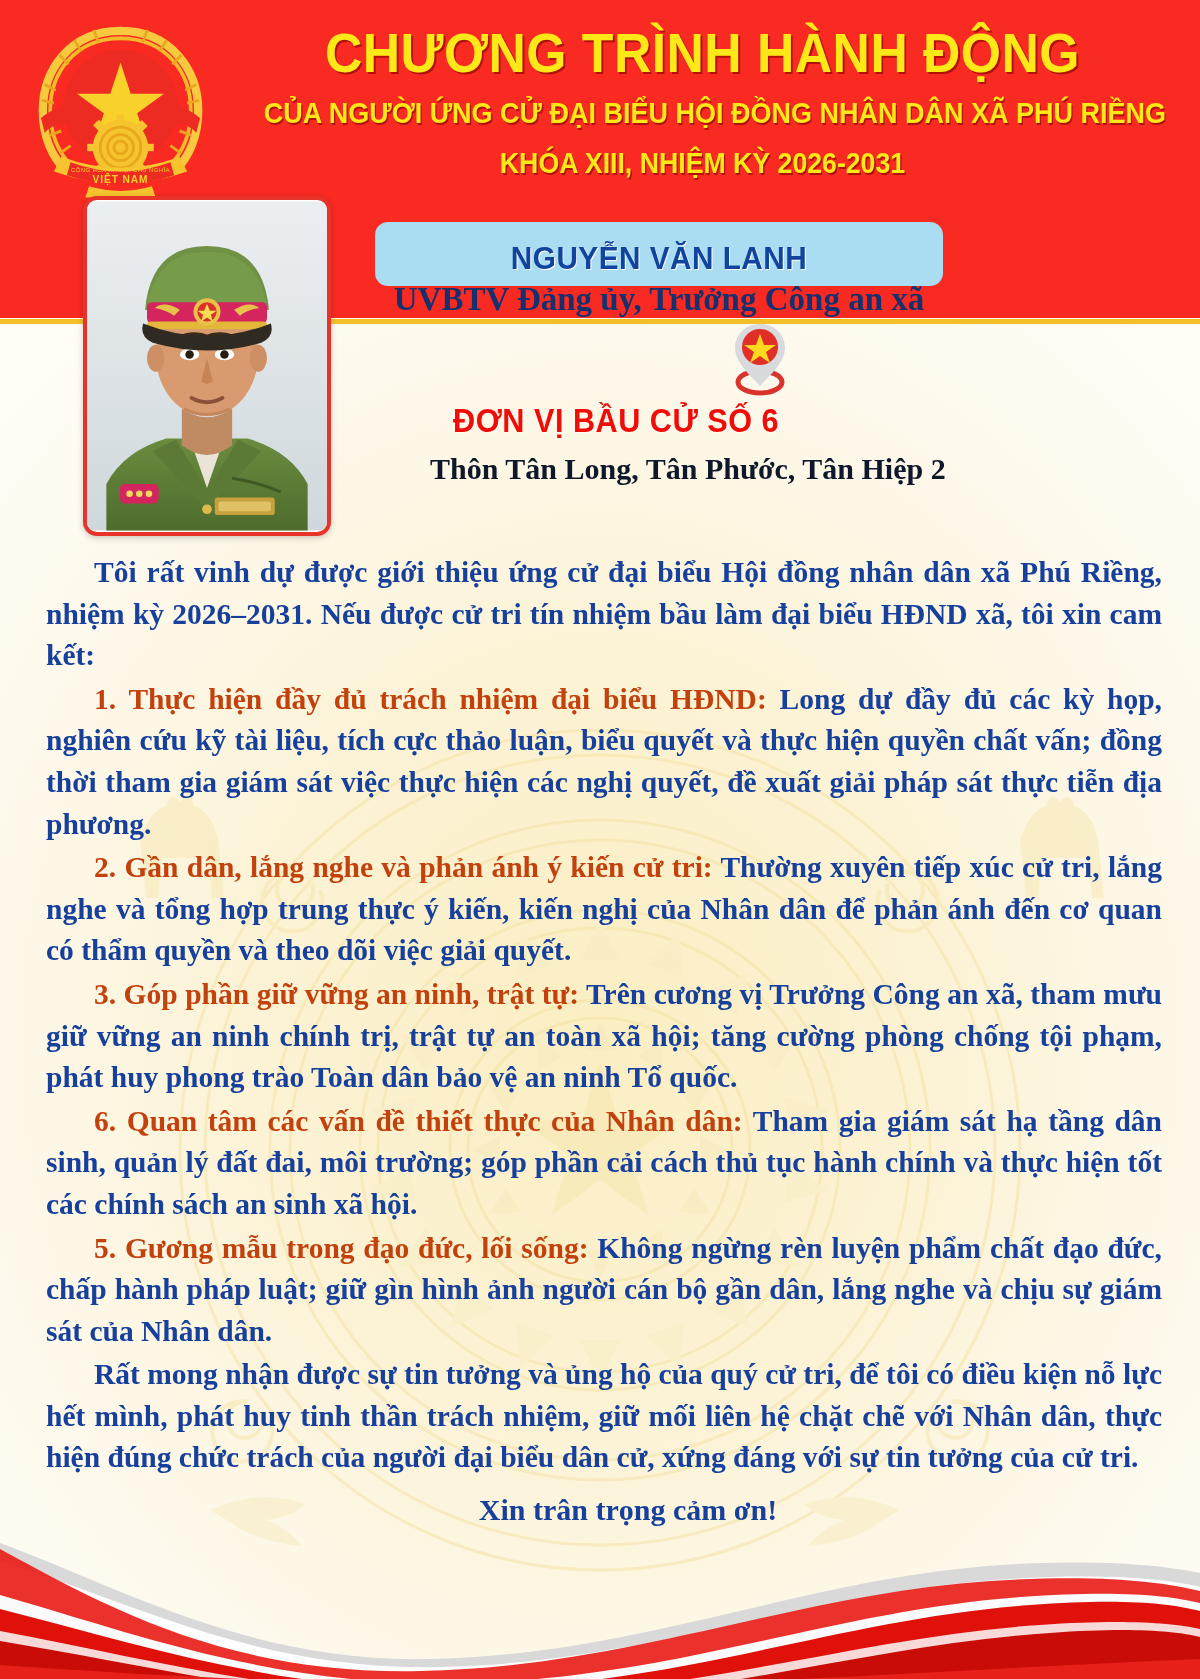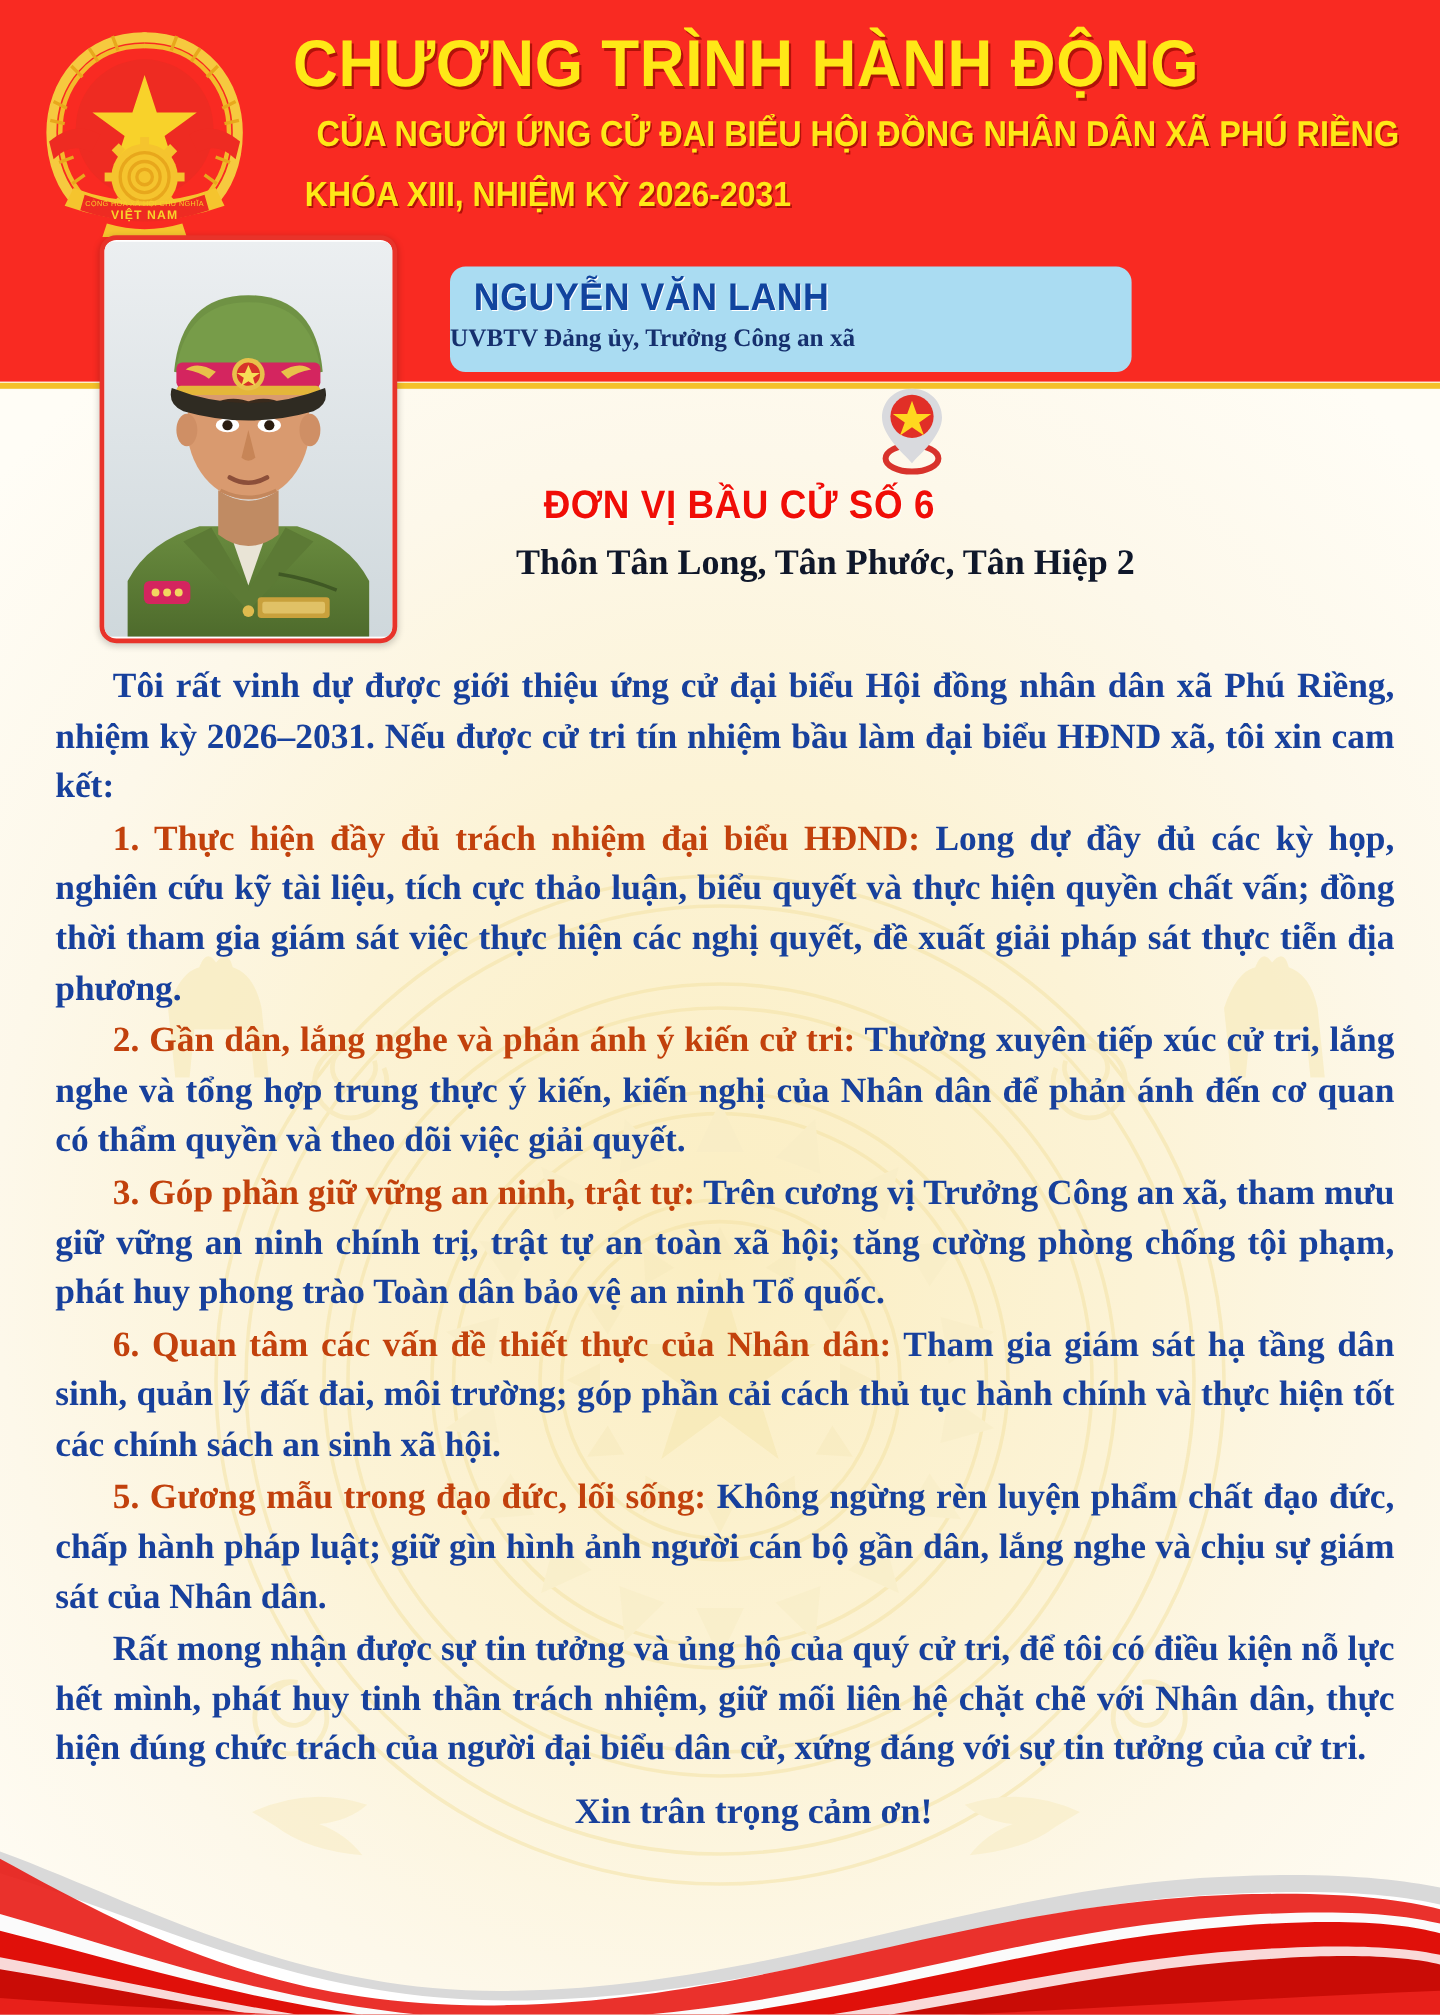--- a/index.html
+++ b/index.html
@@ -61,21 +61,21 @@
     width: 185px;
     height: 185px;
   }
   .emblem svg { width: 100%; height: 100%; display: block; }
 
   .header-titles {
     position: absolute;
     left: 215px;
     right: 10px;
     top: 24px;
-    text-align: left;
+    text-align: center;
     font-family: "Liberation Sans", sans-serif;
   }
   .title-main {
     color: #ffe817;
     font-size: 55px;
     font-weight: bold;
     letter-spacing: .5px;
     line-height: 1.06;
     transform: scaleX(.94);
     text-shadow: 2px 2px 0 #b01209;
@@ -100,39 +100,40 @@
     text-shadow: 1.5px 1.5px 0 #b01209;
     white-space: nowrap;
   }
 
   
   .name-banner {
     position: absolute;
     left: 375px;
     top: 222px;
     width: 568px;
-    height: 88px;
+    height: 64px;
     background: #aadcf2;
     border-radius: 13px;
     z-index: 7;
-    padding-top: 7px;
+    text-align: center;
+    padding-top: 18px;
   }
   .cand-name {
     font-family: "Liberation Sans", sans-serif;
     font-size: 32px;
     font-weight: bold;
     color: #11449e;
     letter-spacing: .5px;
     transform: scaleX(.93);
     line-height: 1.15;
     text-shadow: 1px 1px 0 #ffffff;
   }
   .cand-role {
     font-family: "Liberation Serif", serif;
-    font-size: 21px;
+    font-size: 33px;
     font-weight: bold;
     color: #16306e;
     margin-top: 3px;
     line-height: 1.2;
   }
 
   
   .photo-frame {
     position: absolute;
     left: 83px;

